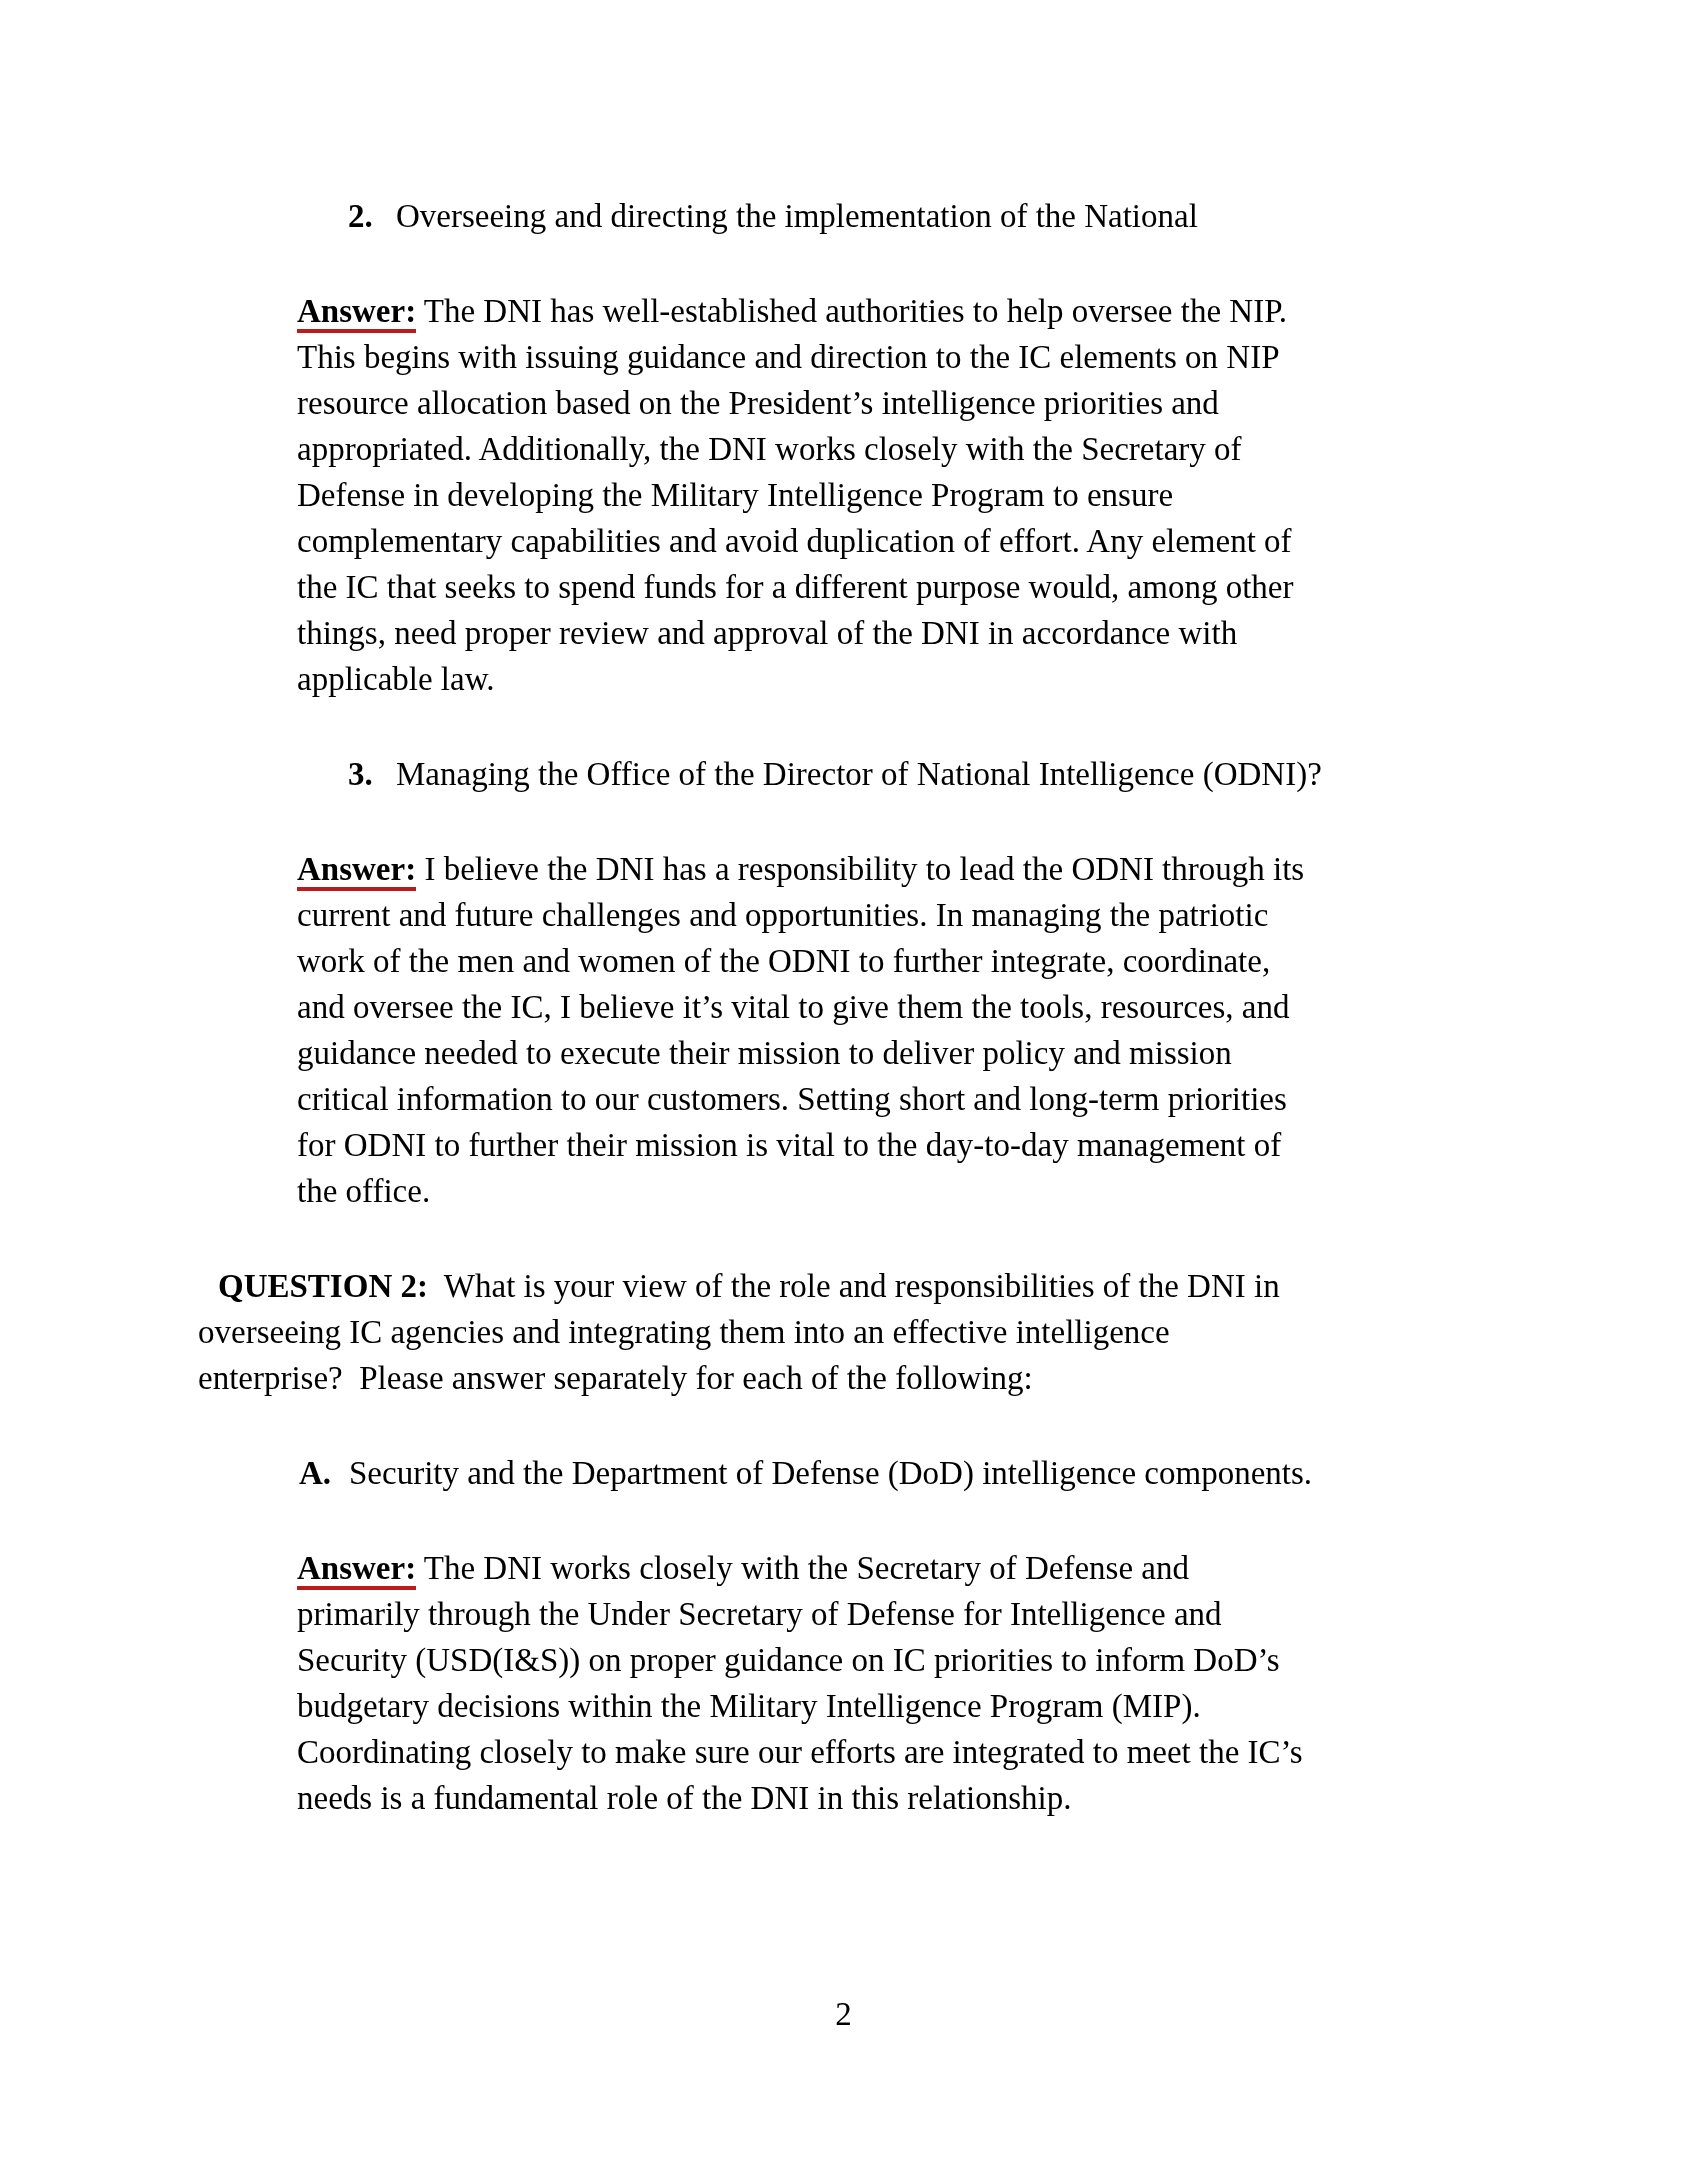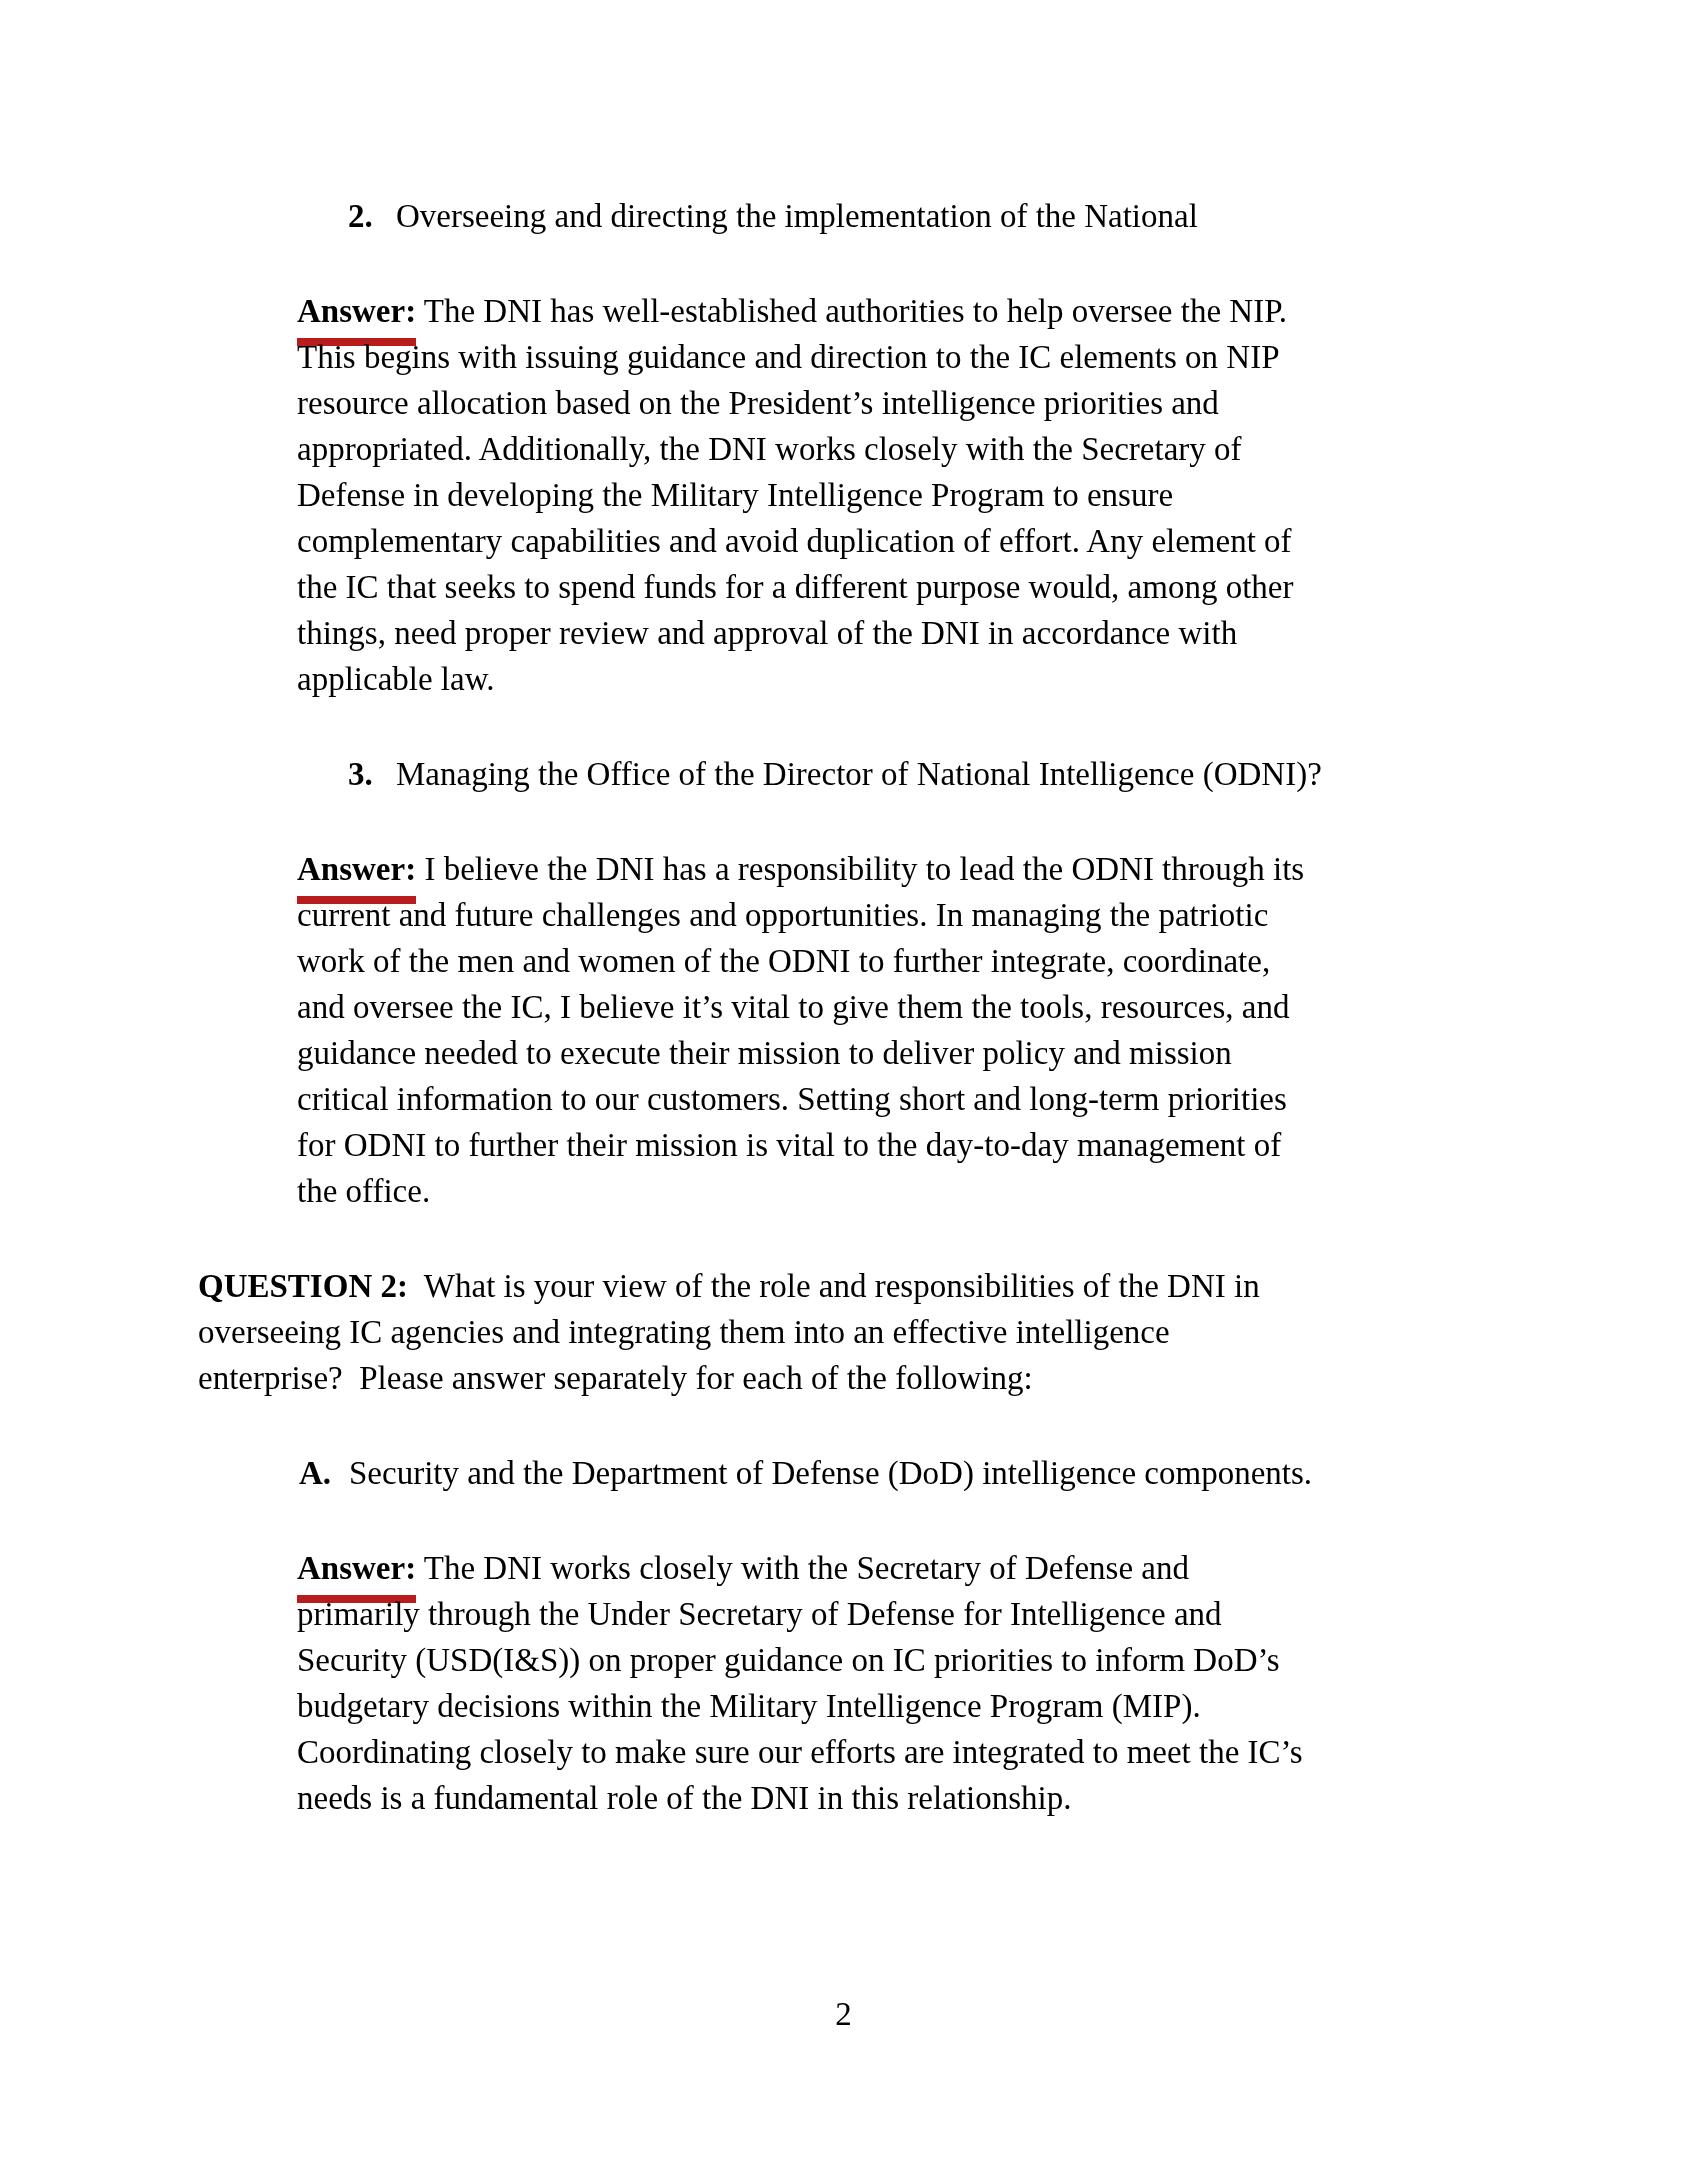--- a/index.html
+++ b/index.html
@@ -18,24 +18,24 @@
     position: absolute;
     left: 198px;
     top: 193px;
     width: 1310px;
   }
   .block { margin: 0 0 49px 0; }
   .line { white-space: pre; }
   .answer-para { margin-left: 99px; }
   .answer-label {
     font-weight: bold;
-    border-bottom: 8px solid #b91c1c;
-    padding-bottom: 9px;
+    border-bottom: 4px solid #b91c1c;
+    padding-bottom: 0;
   }
-  .q-label { font-weight: bold; }
+  .q-label { font-weight: bold; margin-left: 20px; }
   .list-row { display: flex; }
   .list-row .marker-col {
     flex: 0 0 48px;
     margin-left: 150px;
     font-weight: bold;
     white-space: pre;
   }
   .list-row.letter-row .marker-col {
     flex: 0 0 50px;
     margin-left: 101px;

